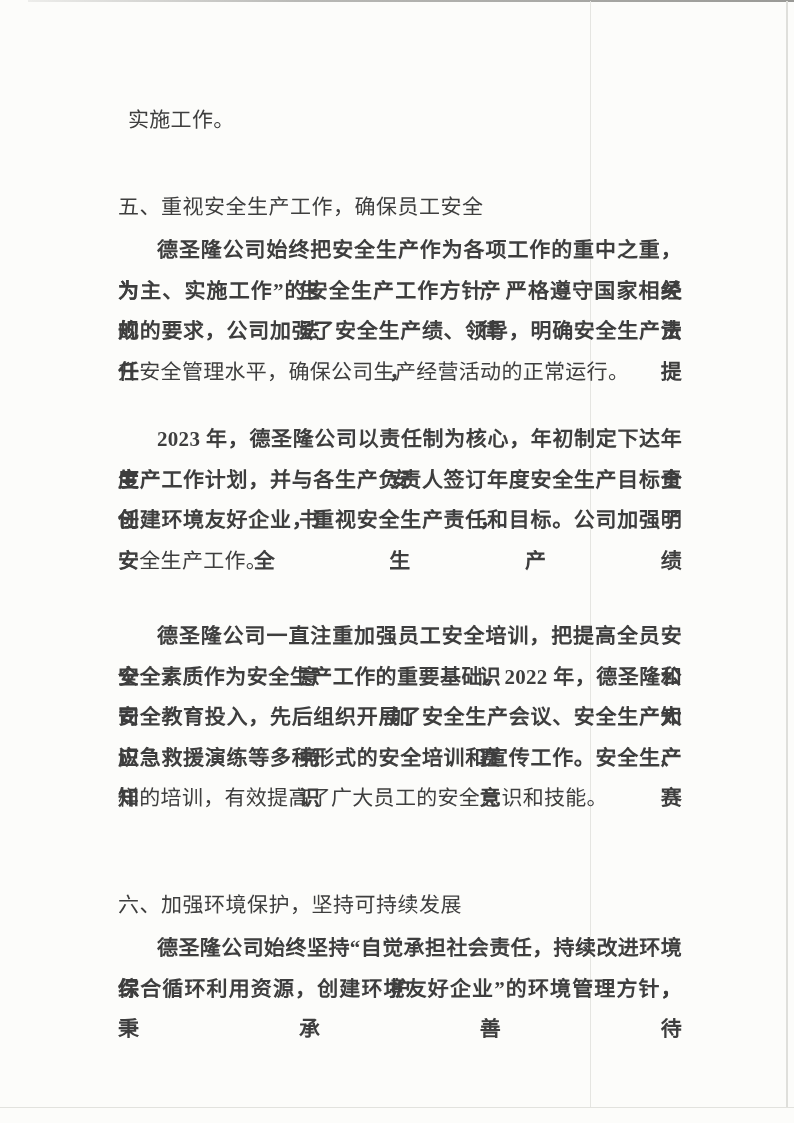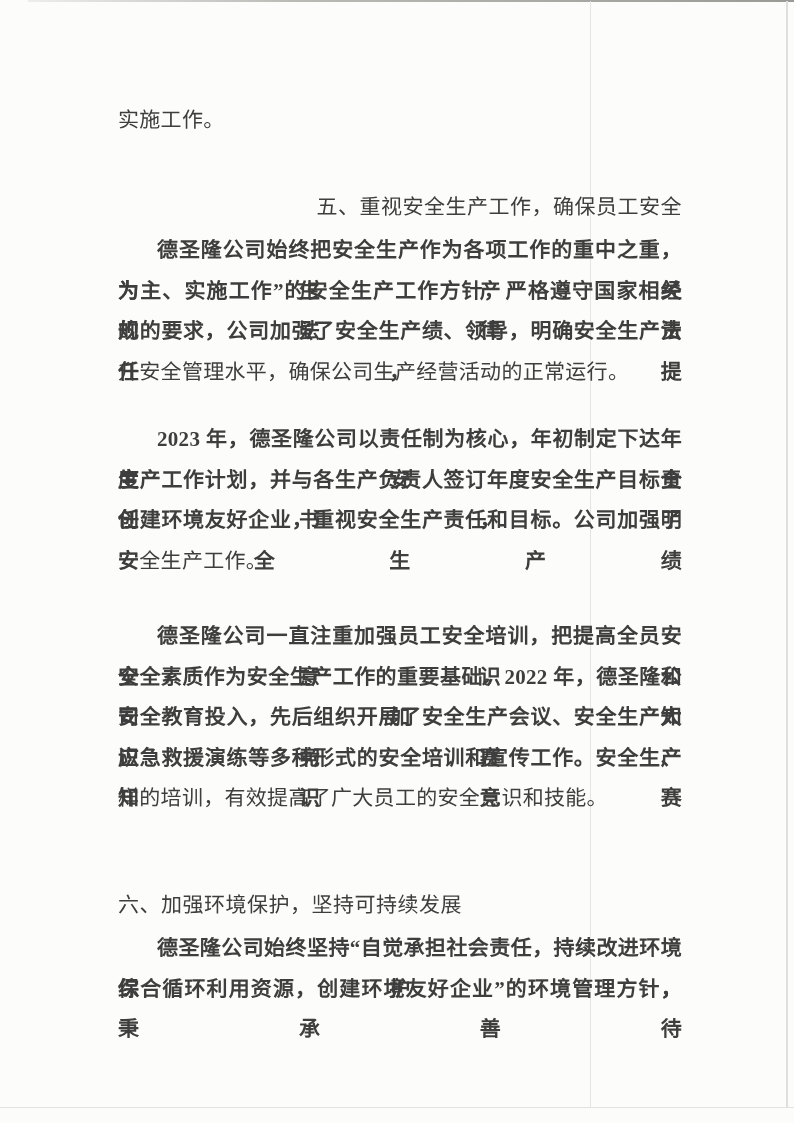--- a/index.html
+++ b/index.html
@@ -65,22 +65,22 @@
   }
   .left-end { text-align: left; text-align-last: left; }
   .indent { text-indent: 39px; }
   .heading {
     font-size: 21px;
     font-weight: normal;
     margin: 0;
     line-height: 40.6px;
     letter-spacing: 0.5px;
   }
-  .block.cont { top: 100px; }
-  .block.h1   { top: 187px; text-align: right; }
+  .block.cont { top: 100px; margin-left: 10px; }
+  .block.h1   { top: 187px; }
   .block.p1   { top: 230px; }
   .block.p2   { top: 419px; }
   .block.p3   { top: 616px; }
   .block.h2   { top: 885px; }
   .block.p4   { top: 928px; }
 </style>
 </head>
 <body>
 
 <div class="page">

